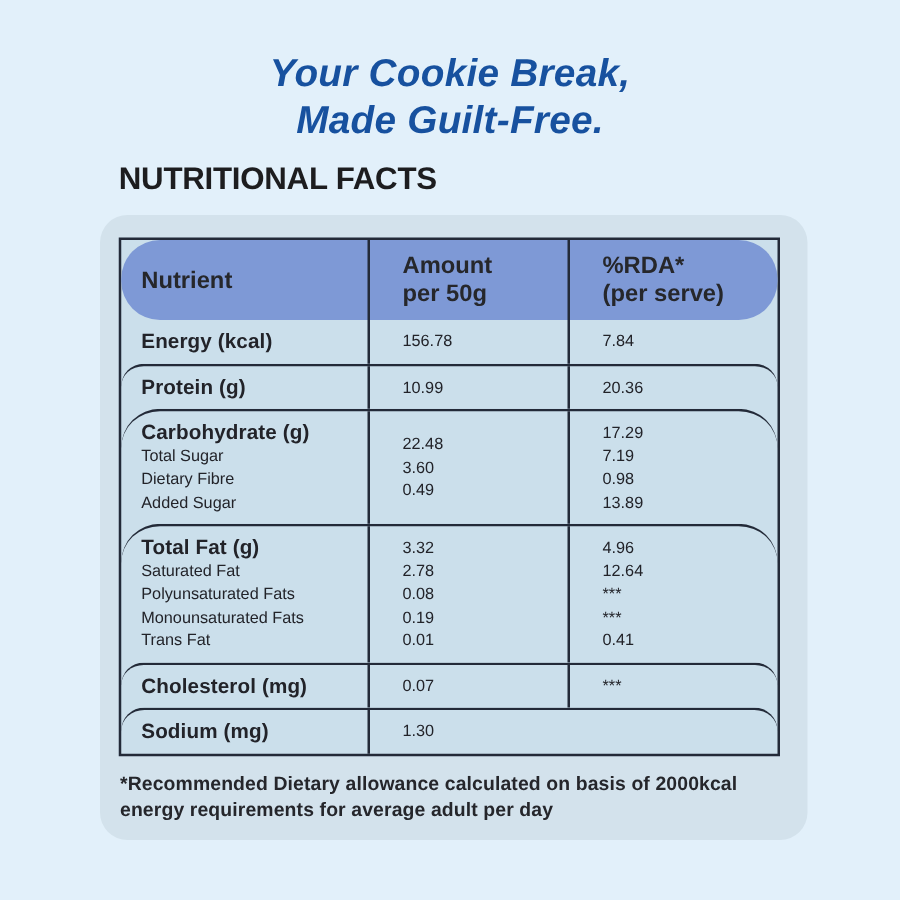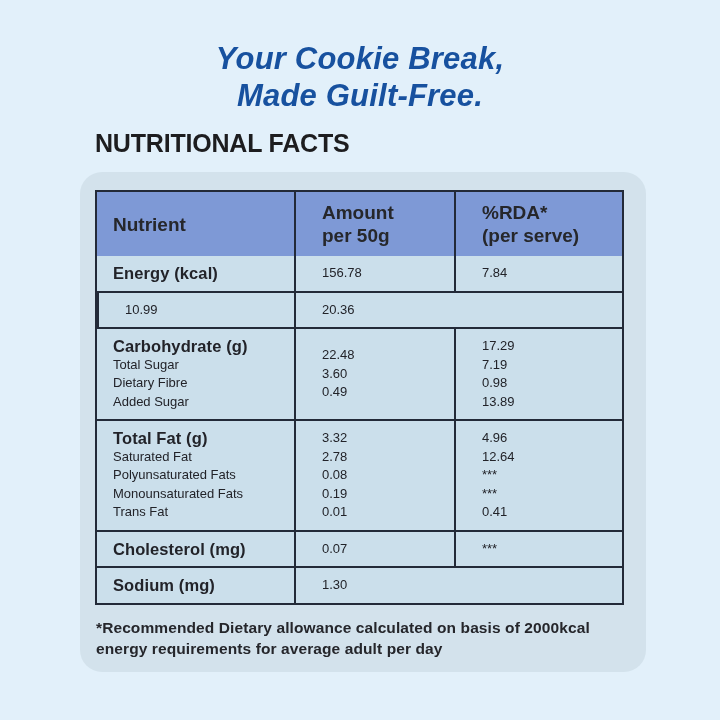--- a/index.html
+++ b/index.html
@@ -29,20 +29,21 @@
     position:absolute;left:15px;top:18px;width:529px;
     background:#cbdfeb;
     border:2.5px solid #232a38;
     box-sizing:border-box;
     color:#222329;
   }
   .band{
     display:grid;
     grid-template-columns:197px 160px 1fr;
     border-top:2.5px solid #232a38;
+    border-radius:31px;
   }
   .band:first-child{border-top:none;}
   .band.header{
     background:#7e99d6;
     min-height:64px;
   }
   .band.single{min-height:32px;}
   .cell{
     box-sizing:border-box;
     display:flex;flex-direction:column;justify-content:center;
@@ -91,20 +92,23 @@
             <div class="line bold">Energy (kcal)</div>
           </div>
           <div class="cell c1">
             <div class="line">156.78</div>
           </div>
           <div class="cell c2">
             <div class="line">7.84</div>
           </div>
         </div>
         <div class="band single">
+          <div class="cell c0">
+            <div class="line bold">Protein (g)</div>
+          </div>
           <div class="cell c1">
             <div class="line">10.99</div>
           </div>
           <div class="cell c2">
             <div class="line">20.36</div>
           </div>
         </div>
         <div class="band">
           <div class="cell c0">
             <div class="line bold">Carbohydrate (g)</div>

